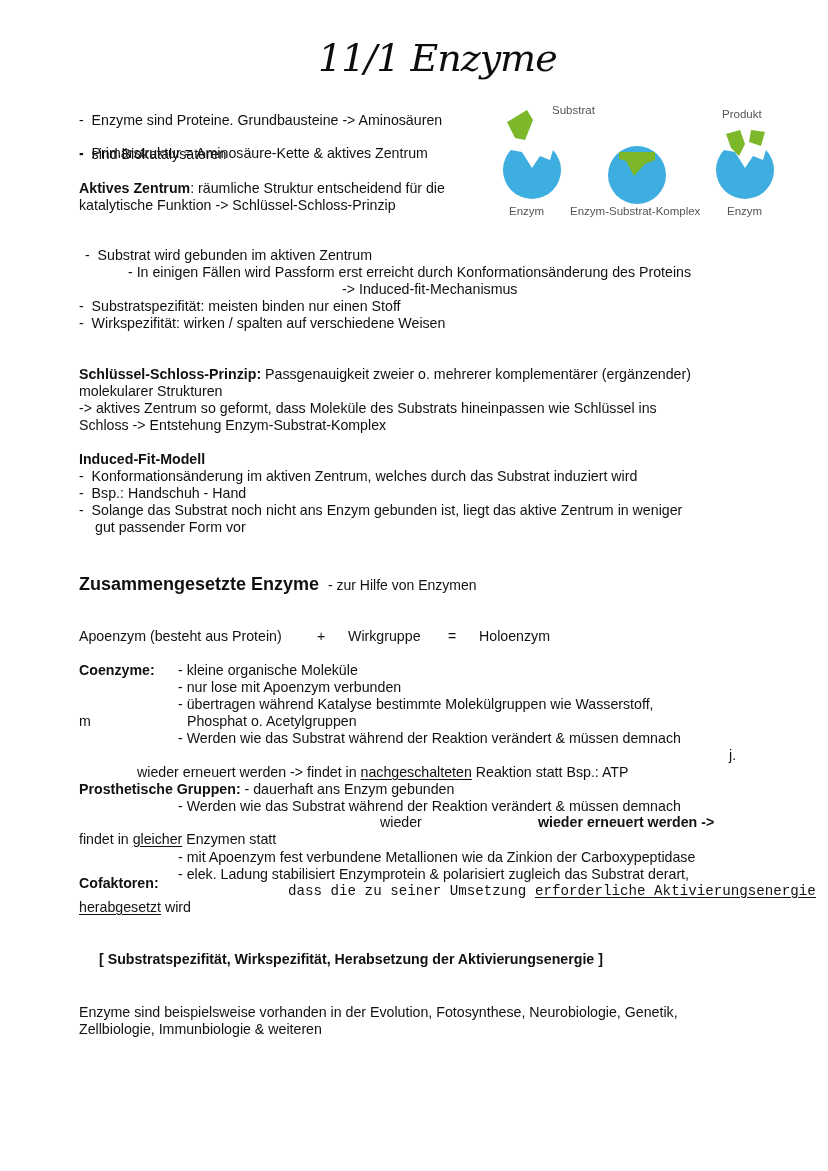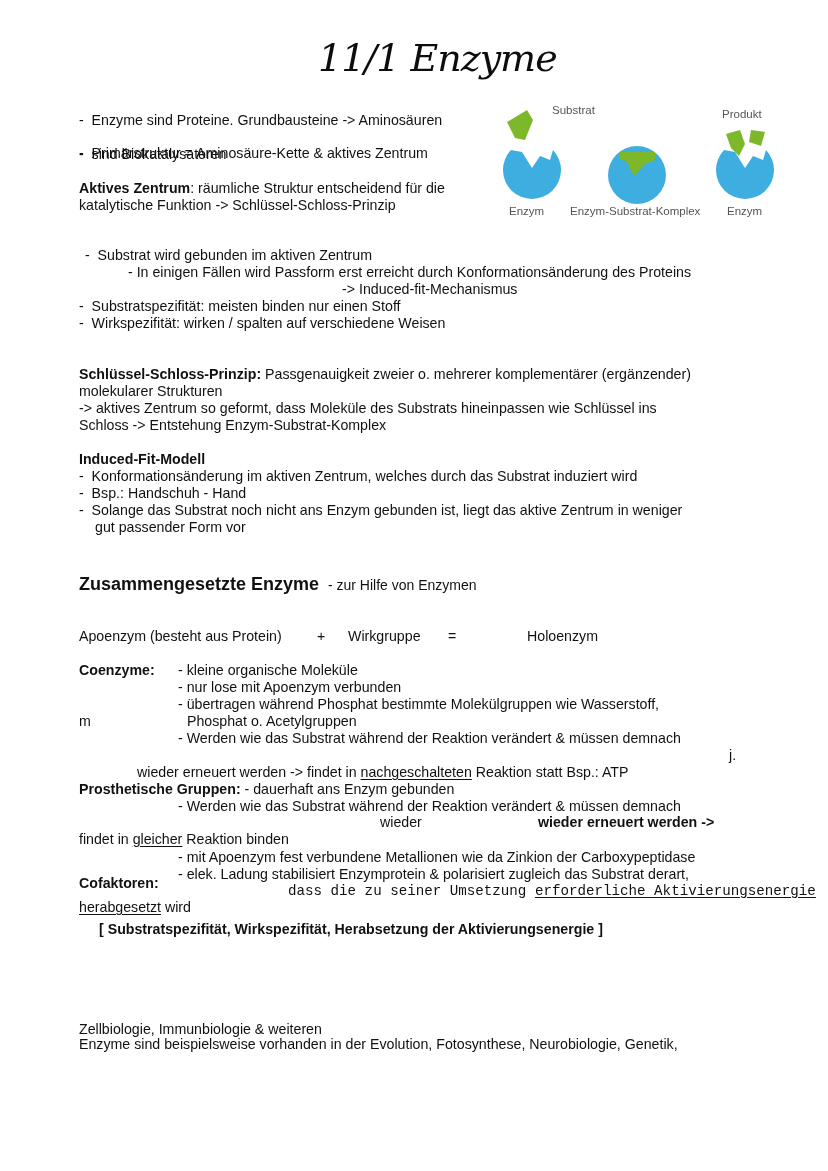--- a/index.html
+++ b/index.html
@@ -65,40 +65,40 @@
 <div class="abs t" style="left:79px; top:485px;">-&nbsp; <span>Bsp.: Handschuh - Hand</span></div>
 <div class="abs t" style="left:79px; top:502px;">-&nbsp; <span>Solange das Substrat noch nicht ans Enzym gebunden ist, liegt das aktive Zentrum in weniger</span></div>
 <div class="abs t" style="left:95px; top:519px;text-align:center;">gut passender Form vor</div>
 
 <div class="abs" style="left:79px; top:574px;"><span class="h2">Zusammengesetzte Enzyme</span>&nbsp;&nbsp;<span class="small">- zur Hilfe von Enzymen</span></div>
 
 <div class="abs t" style="left:79px; top:628px;">Apoenzym (besteht aus Protein)</div>
 <div class="abs t" style="left:317px; top:628px;">+</div>
 <div class="abs t" style="left:348px; top:628px;">Wirkgruppe</div>
 <div class="abs t" style="left:448px; top:628px;">=</div>
-<div class="abs t" style="left:479px; top:628px;margin-left:48px;">Holoenzym</div>
+<div class="abs t" style="left:479px; top:628px;">Holoenzym</div>
 
 <div class="abs t b" style="left:79px; top:662px;">Coenzyme:</div>
 <div class="abs t" style="left:178px; top:662px;">- kleine organische Moleküle</div>
 <div class="abs t" style="left:178px; top:679px;">- nur lose mit Apoenzym verbunden</div>
-<div class="abs t" style="left:178px; top:696px;">- übertragen während Phosphat bestimmte Molekülgruppen wie Wasserstoff,</div>
+<div class="abs t" style="left:178px; top:696px;">- übertragen während Katalyse bestimmte Molekülgruppen wie Wasserstoff,</div>
 <div class="abs t" style="left:79px; top:713px;">m</div>
 <div class="abs t" style="left:187px; top:713px;">Phosphat o. Acetylgruppen</div>
 <div class="abs t" style="left:178px; top:730px;">- Werden wie das Substrat während der Reaktion verändert &amp; müssen demnach</div>
 <div class="abs t" style="left:729px; top:747px;">j.</div>
 <div class="abs t" style="left:137px; top:764px;"><span>wieder erneuert werden -&gt; findet in </span><span class="u">nachgeschalteten</span><span> Reaktion statt   Bsp.: ATP</span></div>
 
 <div class="abs t" style="left:79px; top:781px;"><span class="b">Prosthetische Gruppen:</span><span> - dauerhaft ans Enzym gebunden</span></div>
 <div class="abs t" style="left:178px; top:798px;">- Werden wie das Substrat während der Reaktion verändert &amp; müssen demnach</div>
 <div class="abs t" style="left:380px; top:814px;">wieder</div>
 <div class="abs t" style="left:538px; top:814px;font-weight:bold;">wieder erneuert werden -&gt;</div>
-<div class="abs t" style="left:79px; top:831px;"><span>findet in </span><span class="u">gleicher</span><span> Reaktion binden</span></div>
+<div class="abs t" style="left:79px; top:831px;"><span>findet in </span><span class="u">gleicher</span><span> Enzymen statt</span></div>
 
 <div class="abs t b" style="left:79px; top:875px;">Cofaktoren:</div>
 <div class="abs t" style="left:178px; top:849px;">- mit Apoenzym fest verbundene Metallionen wie da Zinkion der Carboxypeptidase</div>
 <div class="abs t" style="left:178px; top:866px;">- elek. Ladung stabilisiert Enzymprotein &amp; polarisiert zugleich das Substrat derart,</div>
 <div class="abs t" style="left:288px; top:883px;font-family:Liberation Mono, monospace;"><span>dass die zu seiner Umsetzung </span><span class="u">erforderliche Aktivierungsenergie</span></div>
 <div class="abs t" style="left:79px; top:899px;"><span class="u">herabgesetzt</span><span> wird</span></div>
 
-<div class="abs t b" style="left:79px; top:921px;padding-left:20px;">[  Substratspezifität, Wirkspezifität, Herabsetzung der Aktivierungsenergie ]</div>
+<div class="abs t b" style="left:79px; top:951px;padding-left:20px;">[  Substratspezifität, Wirkspezifität, Herabsetzung der Aktivierungsenergie ]</div>
 
-<div class="abs t" style="left:79px; top:1004px;margin-top:32px;">Enzyme sind beispielsweise vorhanden in der Evolution, Fotosynthese, Neurobiologie, Genetik,</div>
+<div class="abs t" style="left:79px; top:1004px;">Enzyme sind beispielsweise vorhanden in der Evolution, Fotosynthese, Neurobiologie, Genetik,</div>
 <div class="abs t" style="left:79px; top:1021px;">Zellbiologie, Immunbiologie &amp; weiteren</div>
 
 </body></html>

